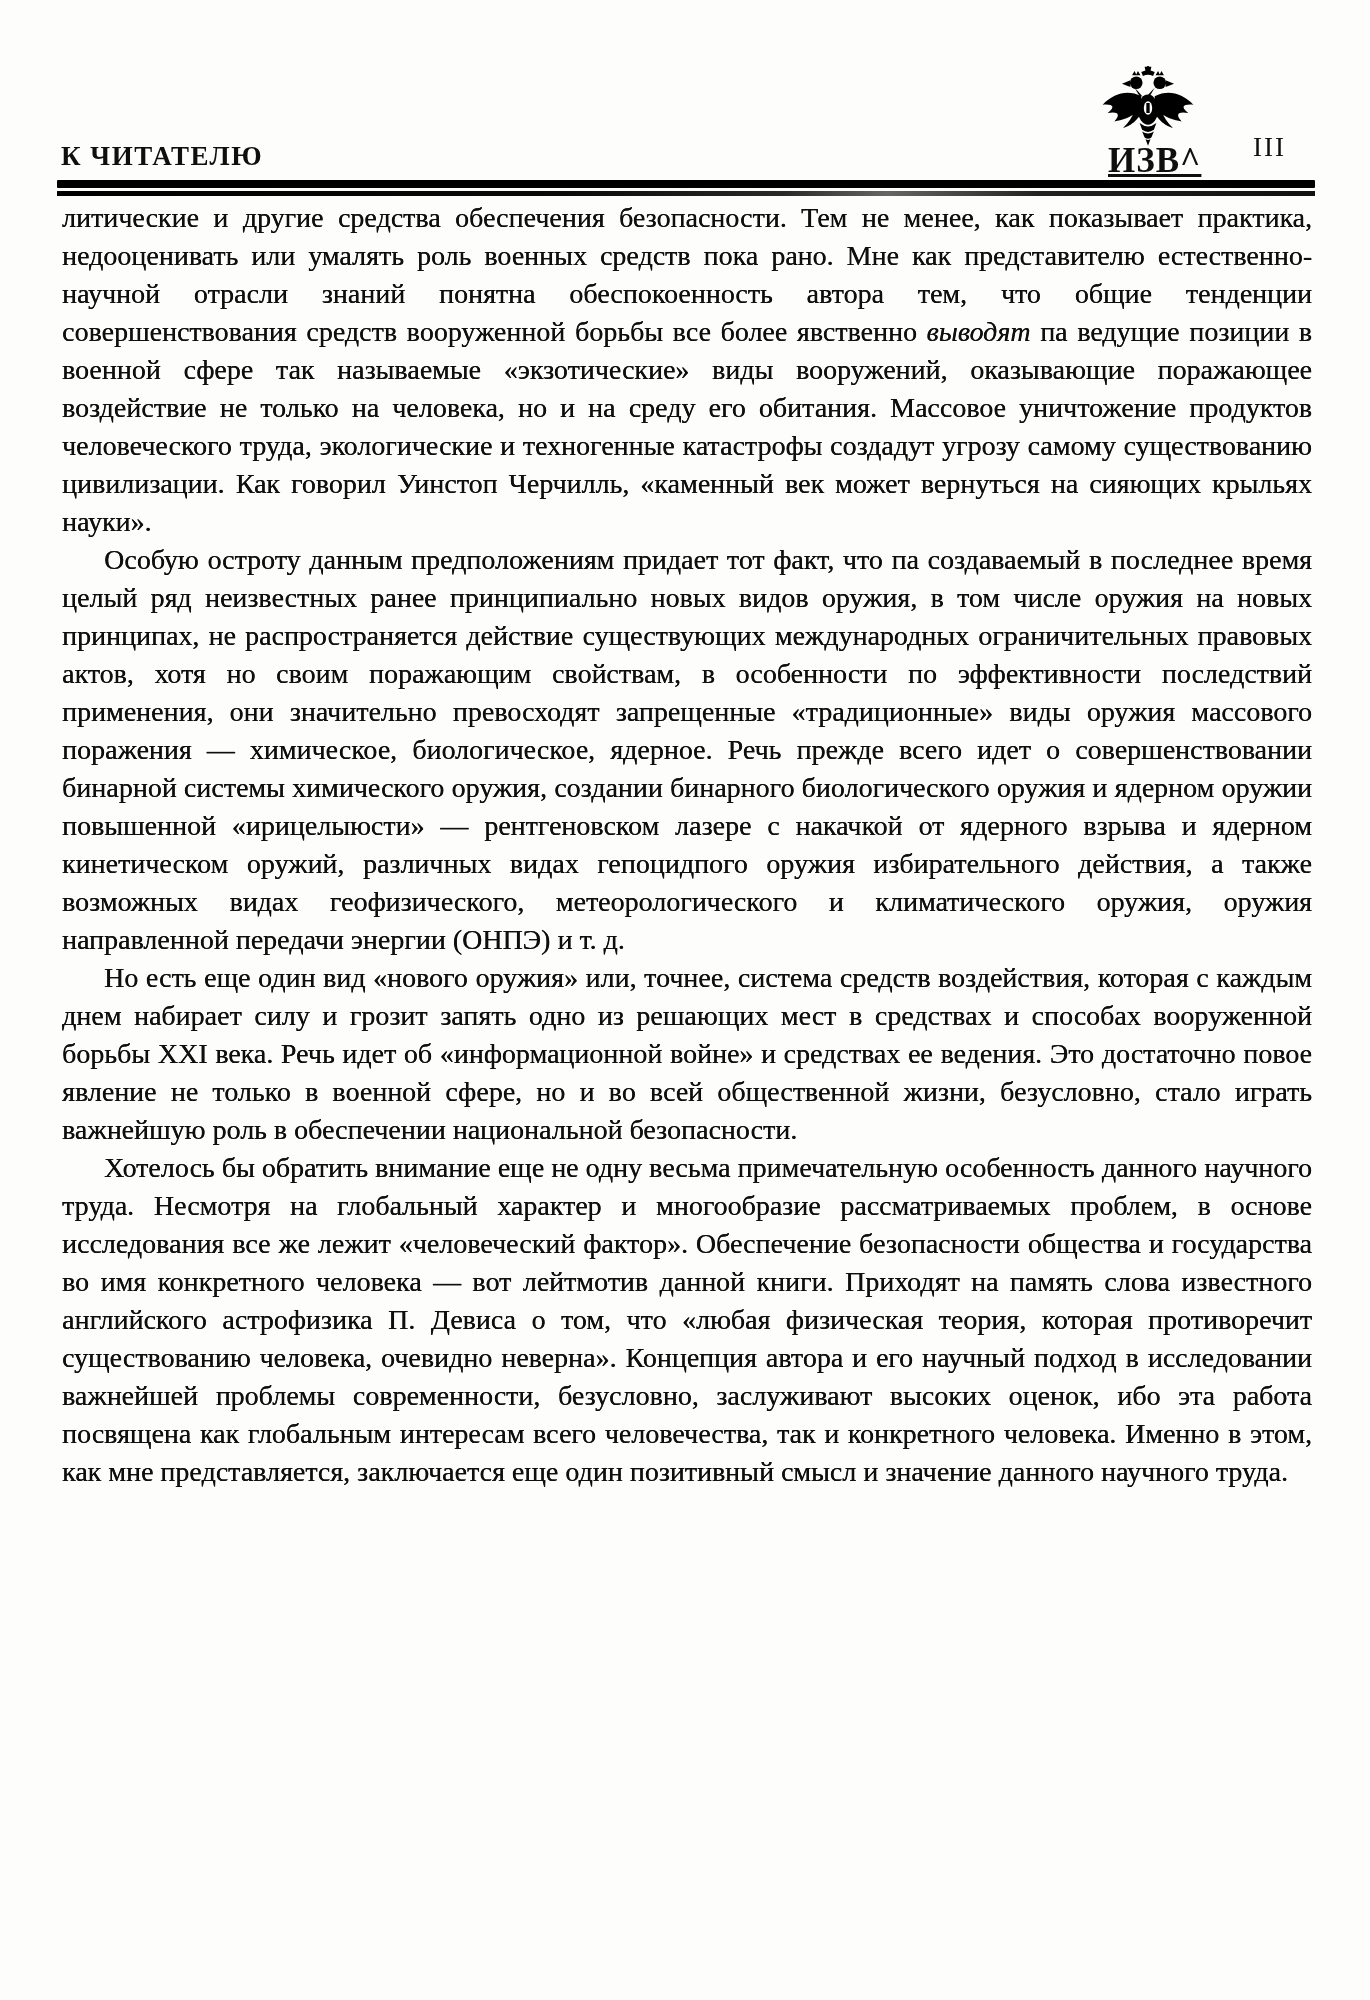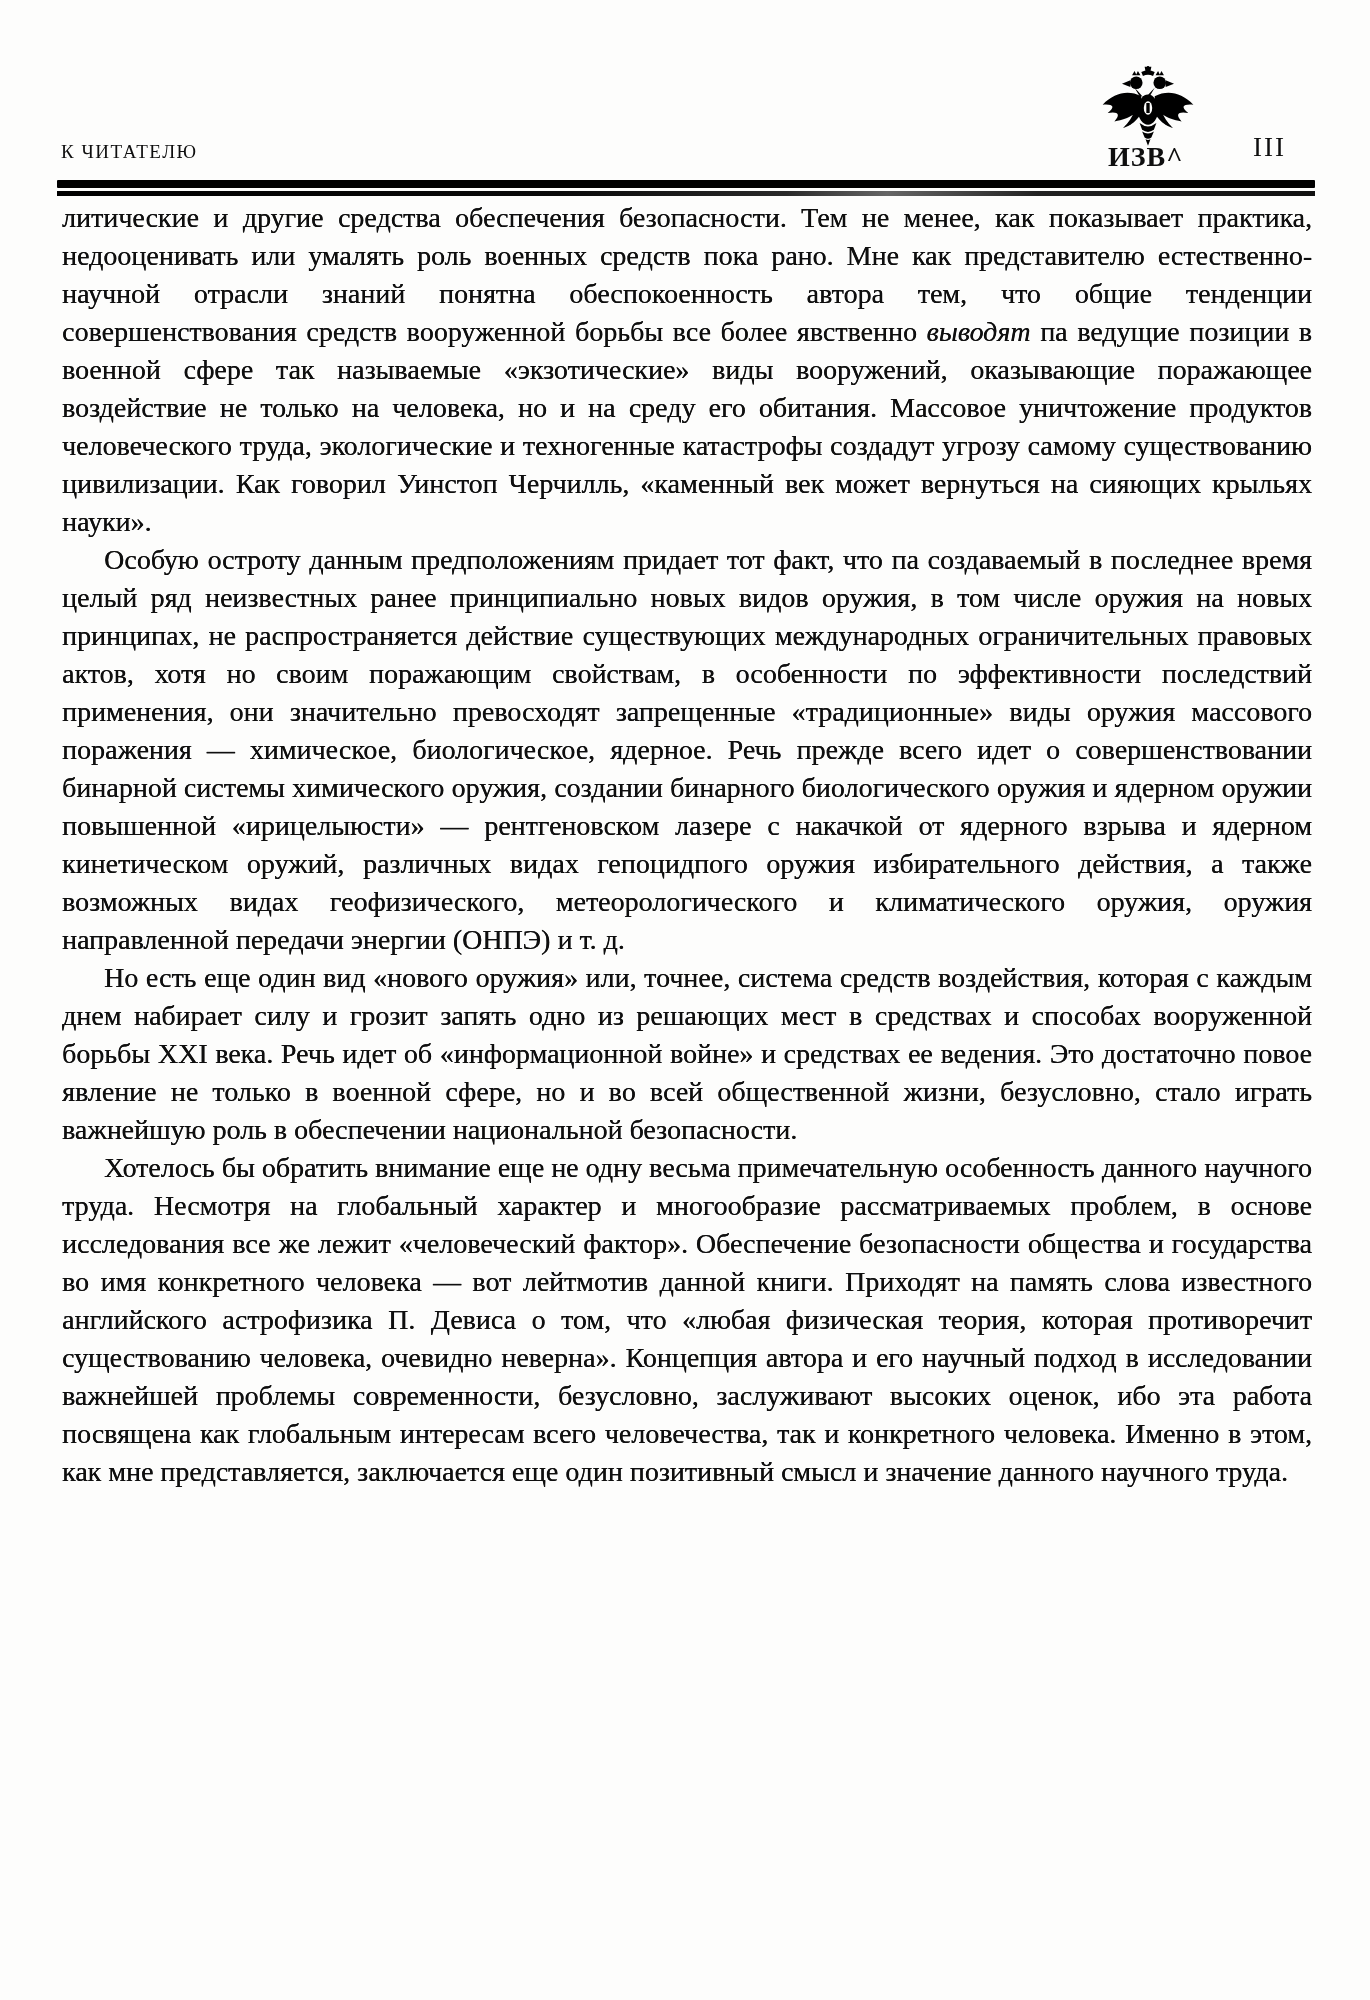--- a/index.html
+++ b/index.html
@@ -10,40 +10,41 @@
     margin: 0 auto;
     background: #fdfdfc;
     overflow: hidden;
     font-family: "Liberation Serif", "DejaVu Serif", serif;
     color: #0f0f0f;
   }
   .running-title {
     position: absolute;
     left: 61px;
     top: 141px;
-    font-size: 19px;
-    font-weight: normal;
+    font-size: 27px;
+    font-weight: bold;
     letter-spacing: 1.5px;
     white-space: nowrap;
   }
   .emblem {
     position: absolute;
     left: 1096px;
     top: 66px;
     width: 104px;
     height: 84px;
   }
   .imprint {
     position: absolute;
     left: 1108px;
     top: 141px;
-    font-size: 28px;
+    font-size: 35px;
     font-weight: bold;
     letter-spacing: 1px;
     white-space: nowrap;
+    text-decoration: underline;
   }
   .page-number {
     position: absolute;
     left: 1253px;
     top: 132px;
     font-size: 27px;
     letter-spacing: 2px;
     white-space: nowrap;
   }
   .header-rule {

